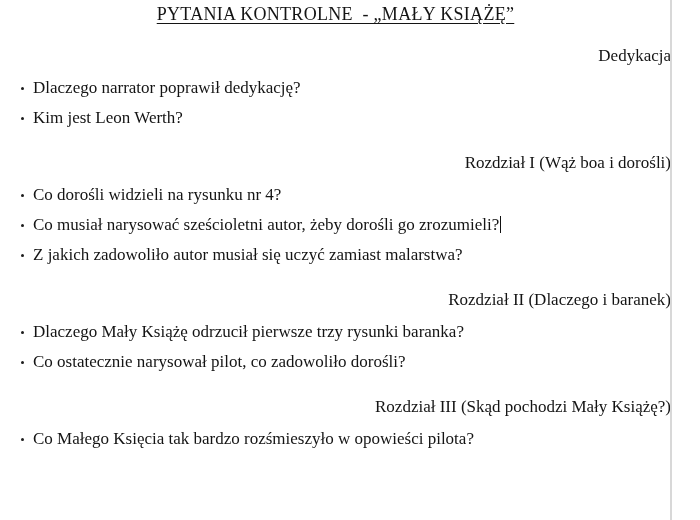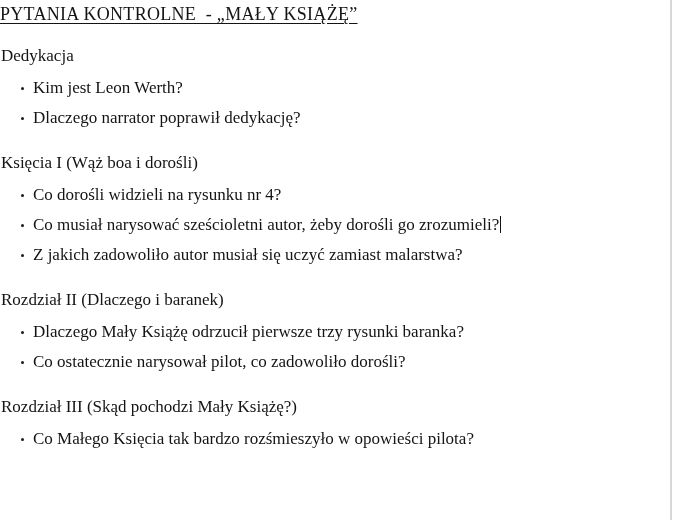--- a/index.html
+++ b/index.html
@@ -19,34 +19,35 @@
     position: absolute;
     left: 0;
     top: 0;
     width: 671px;
     height: 520px;
     padding-top: 2px;
     box-sizing: border-box;
   }
   .title {
     width: 100%;
-    text-align: left;
+    text-align: center;
     font-size: 18px;
     line-height: 24px;
     letter-spacing: 0.3px;
     text-decoration: underline;
     text-underline-offset: 3px;
     white-space: pre;
   }
   .section-heading {
     font-size: 17px;
     line-height: 30px;
     height: 30px;
     padding-left: 1px;
     white-space: pre;
+    text-align: right;
   }
   .sec-first .section-heading { margin-top: 24px; }
   .sec .section-heading { margin-top: 15px; }
   ul.questions {
     list-style: none;
     margin: 2px 0 0 0;
     padding: 0;
   }
   ul.questions li {
     position: relative;
@@ -85,27 +86,27 @@
 </head>
 <body>
 
 <div class="doc">
 
   <div class="title">PYTANIA KONTROLNE  - „MAŁY KSIĄŻĘ”</div>
 
   <div class="sec sec-first">
     <div class="section-heading">Dedykacja</div>
     <ul class="questions">
+      <li><span class="bullet-dot"></span><span>Dlaczego narrator poprawił dedykację?</span></li>
       <li><span class="bullet-dot"></span><span>Kim jest Leon Werth?</span></li>
-      <li><span class="bullet-dot"></span><span>Dlaczego narrator poprawił dedykację?</span></li>
     </ul>
   </div>
 
   <div class="sec">
-    <div class="section-heading">Księcia I (Wąż boa i dorośli)</div>
+    <div class="section-heading">Rozdział I (Wąż boa i dorośli)</div>
     <ul class="questions">
       <li><span class="bullet-dot"></span><span>Co dorośli widzieli na rysunku nr 4?</span></li>
       <li><span class="bullet-dot"></span><span>Co musiał narysować sześcioletni autor, żeby dorośli go zrozumieli?</span><span class="caret"></span></li>
       <li><span class="bullet-dot"></span><span>Z jakich zadowoliło autor musiał się uczyć zamiast malarstwa?</span></li>
     </ul>
   </div>
 
   <div class="sec">
     <div class="section-heading">Rozdział II (Dlaczego i baranek)</div>
     <ul class="questions">

